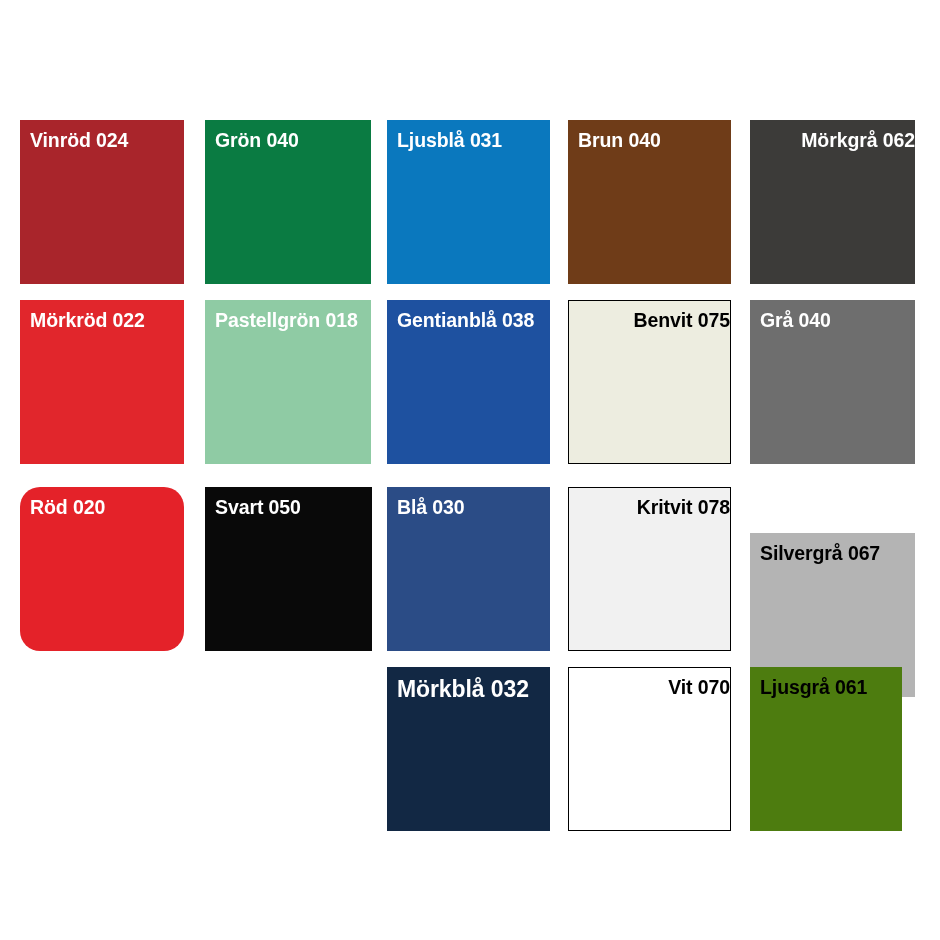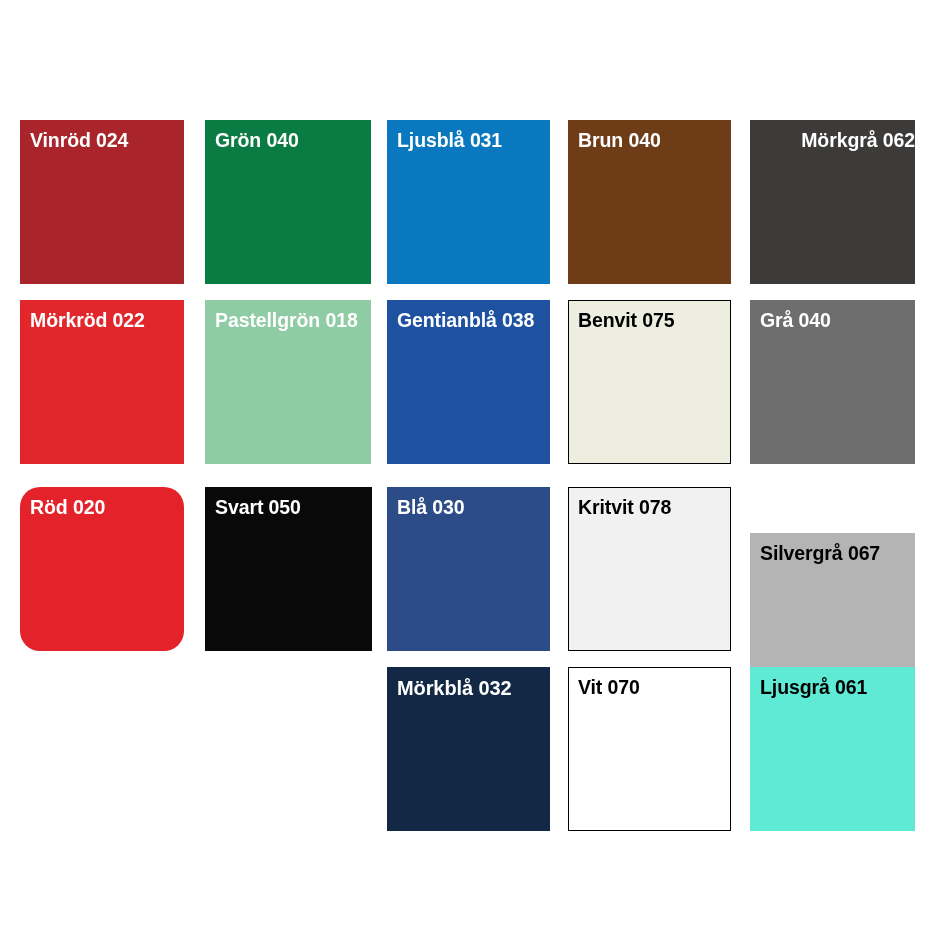--- a/index.html
+++ b/index.html
@@ -34,21 +34,22 @@
     line-height: 1.1;
     letter-spacing: -0.1px;
     white-space: nowrap;
     padding: 10px 0 0 10px;
   }
 
   .swatch.bordered {
     border: 1.5px solid #000000;
   }
   .swatch.bordered > .swatch-label {
-    padding: 9px 8px 0 9px;
+    padding: 9px 0 0 9px;
+    text-align: right;
   }
 </style>
 </head>
 <body style="background: rgb(255, 255, 255);">
 
 <div id="swatch-grid">
     <div class="swatch" style="left: 20px; top: 120px; width: 164px; height: 164px; background: rgb(169, 37, 43);">
       <span class="swatch-label" style="color: rgb(255, 255, 255); font-size: 19.5px;">Vinröd 024</span>
     </div>
     <div class="swatch" style="left: 205px; top: 120px; width: 166px; height: 164px; background: rgb(10, 123, 66);">
@@ -87,21 +88,21 @@
     <div class="swatch" style="left: 387px; top: 487px; width: 163px; height: 164px; background: rgb(43, 76, 134);">
       <span class="swatch-label" style="color: rgb(255, 255, 255); font-size: 19.5px;">Blå 030</span>
     </div>
     <div class="swatch bordered" style="left: 568px; top: 487px; width: 163px; height: 164px; background: rgb(241, 241, 241);">
       <span class="swatch-label" style="color: rgb(0, 0, 0); font-size: 19.5px;">Kritvit 078</span>
     </div>
     <div class="swatch" style="left: 750px; top: 487px; width: 165px; height: 164px; background: rgb(180, 180, 180); margin-top: 46px;">
       <span class="swatch-label" style="color: rgb(0, 0, 0); font-size: 19.5px;">Silvergrå 067</span>
     </div>
     <div class="swatch" style="left: 387px; top: 667px; width: 163px; height: 164px; background: rgb(18, 40, 68);">
-      <span class="swatch-label" style="color: rgb(255, 255, 255); font-size: 20px;">Mörkblå 032</span>
+      <span class="swatch-label" style="color: rgb(255, 255, 255); font-size: 23px;">Mörkblå 032</span>
     </div>
     <div class="swatch bordered" style="left: 568px; top: 667px; width: 163px; height: 164px; background: rgb(255, 255, 255);">
       <span class="swatch-label" style="color: rgb(0, 0, 0); font-size: 19.5px;">Vit 070</span>
     </div>
-    <div class="swatch" style="left: 750px; top: 667px; width: 165px; height: 164px; background: #5eead4;">
+    <div class="swatch" style="left: 750px; top: 667px; width: 152px; height: 164px; background: #4d7c0f;">
       <span class="swatch-label" style="color: rgb(0, 0, 0); font-size: 19.5px;">Ljusgrå 061</span>
     </div>
   </div>
 
 </body></html>

